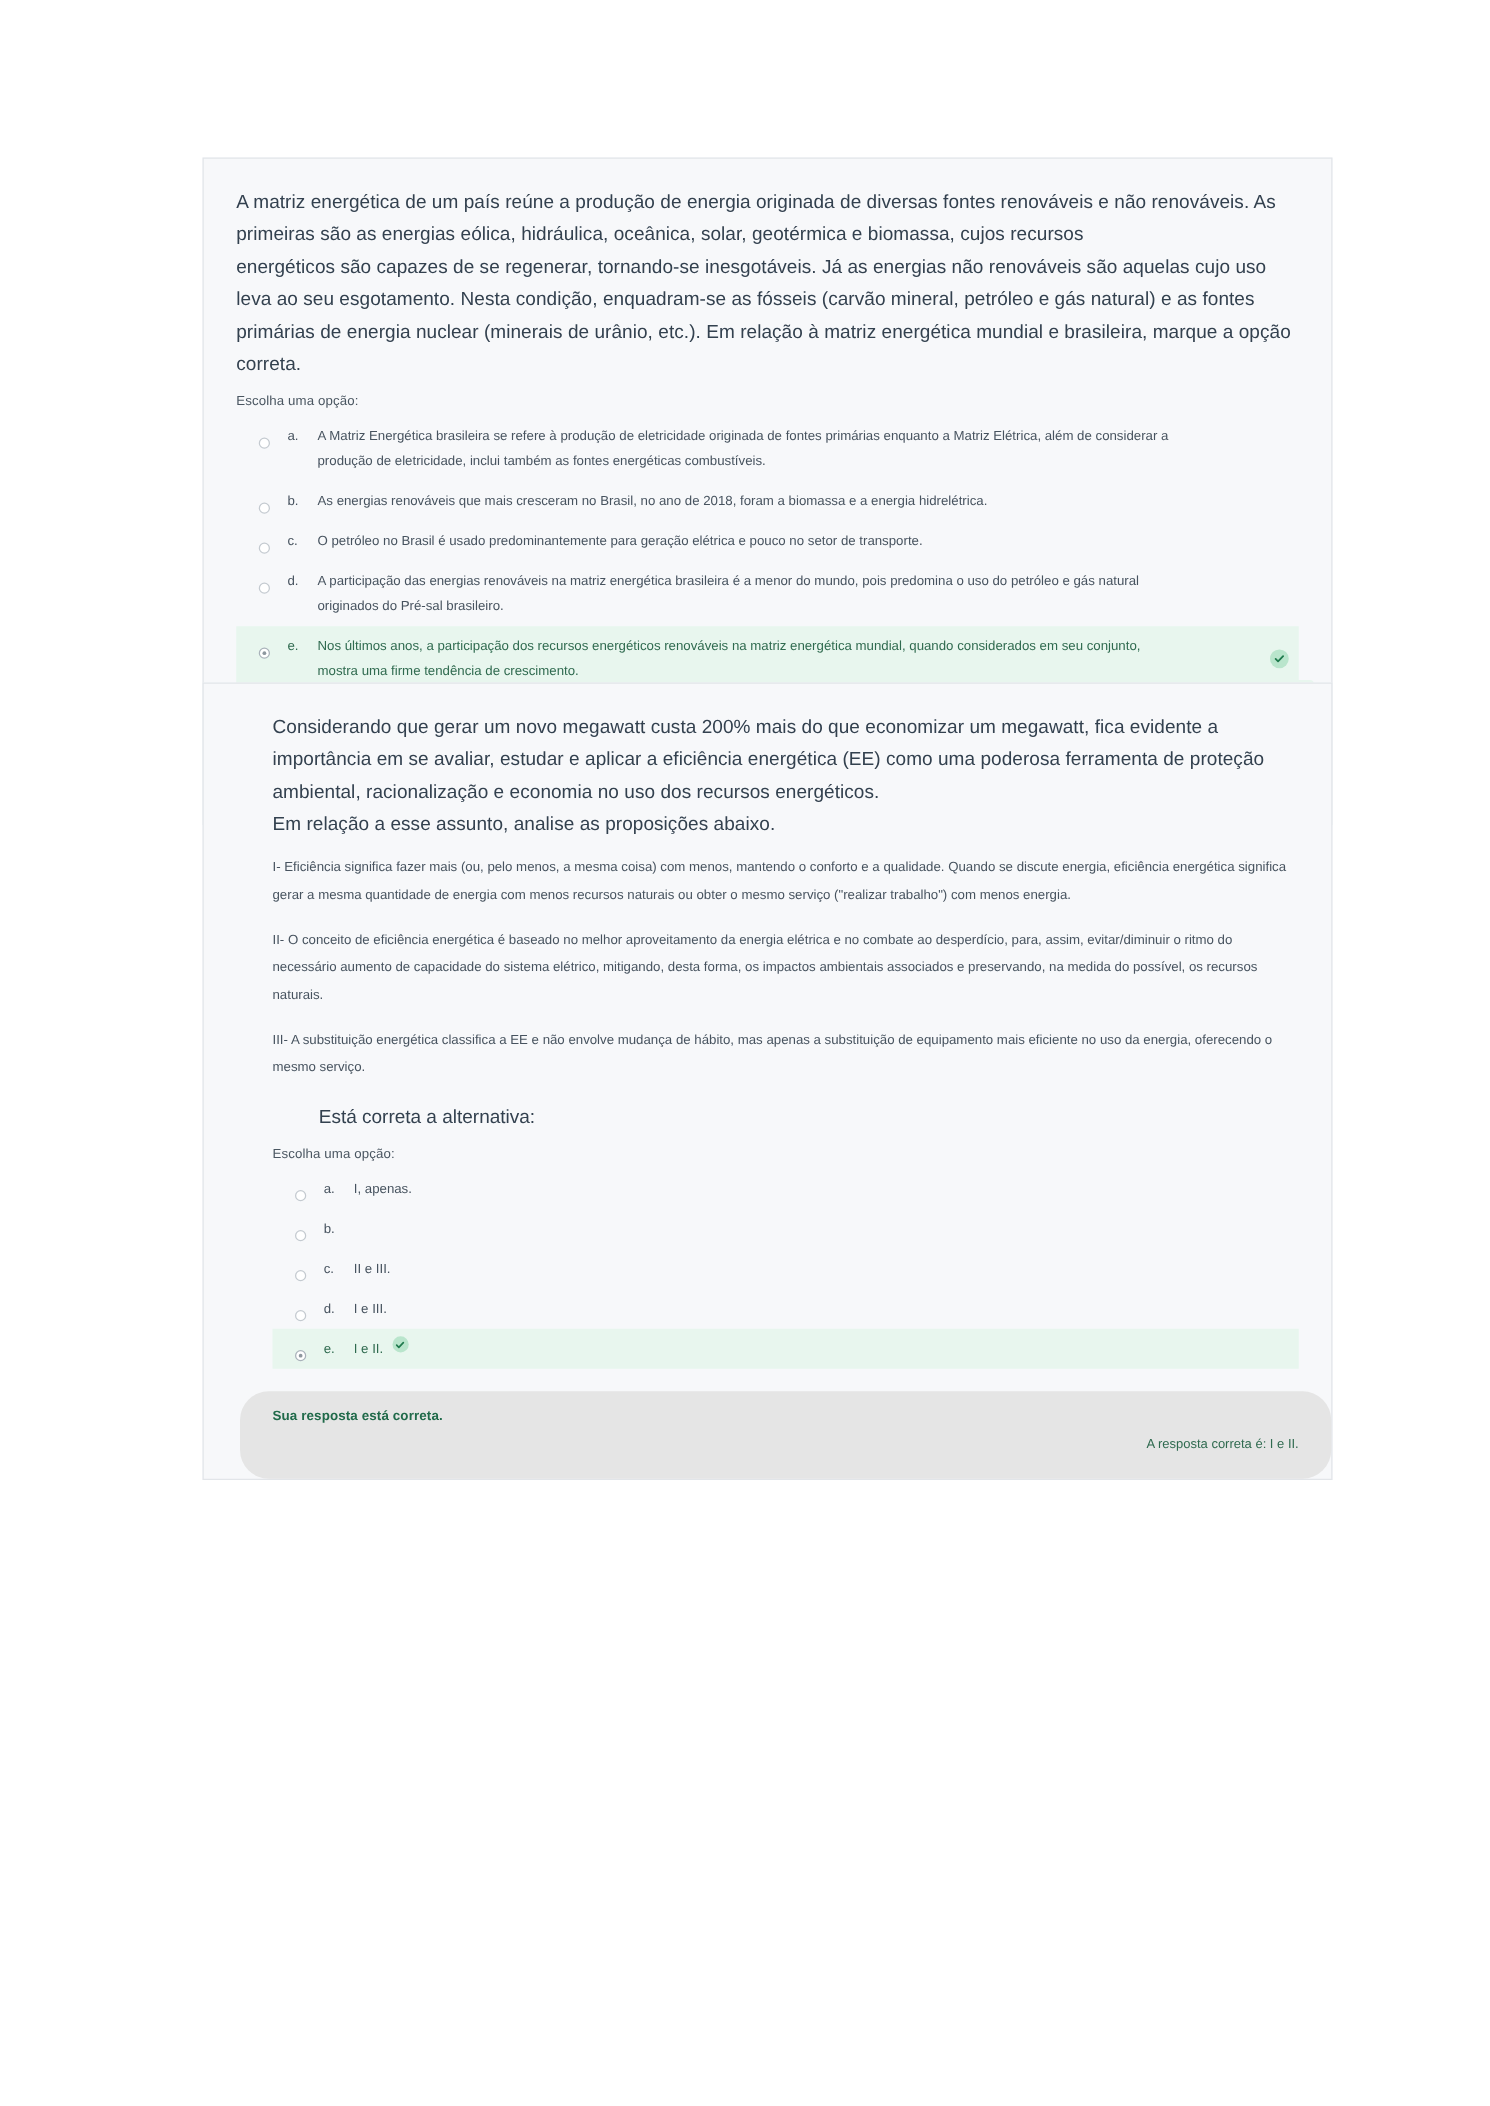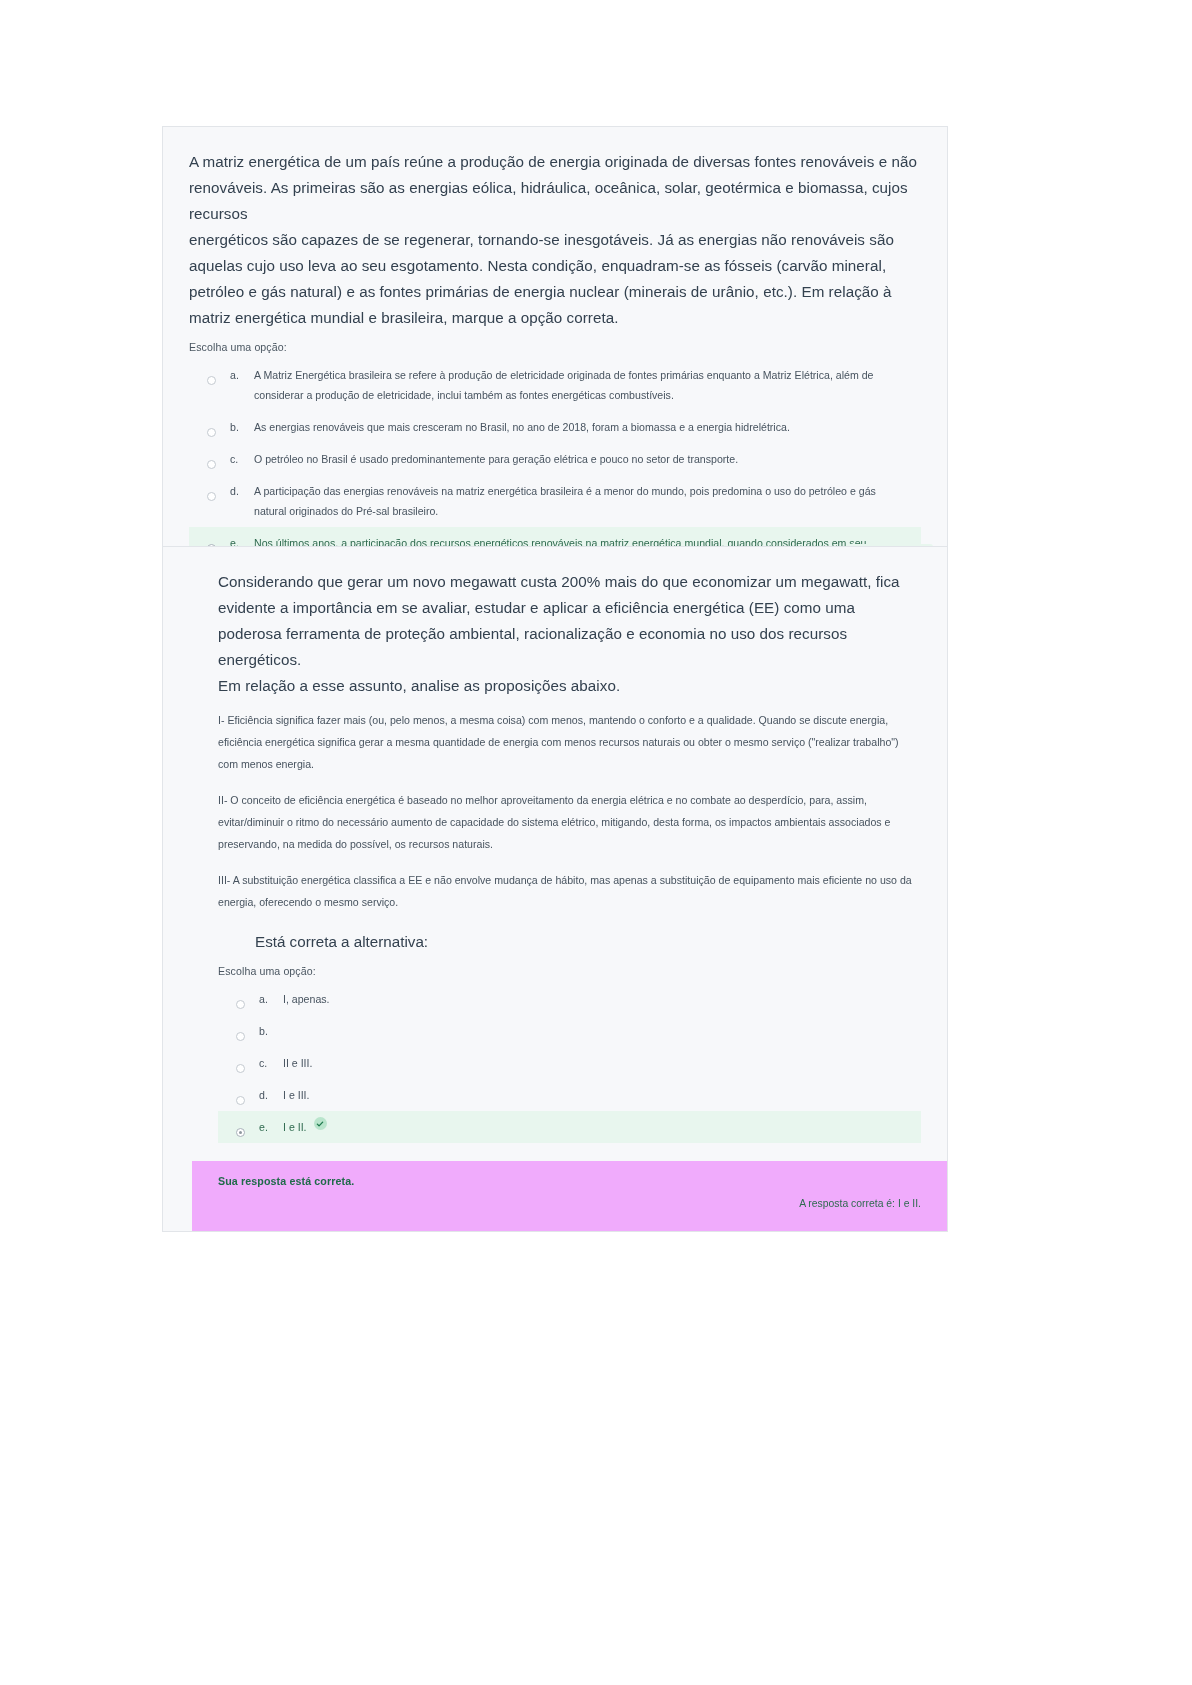--- a/index.html
+++ b/index.html
@@ -20,21 +20,21 @@
     width: 1192px;
     height: 1685px;
     position: relative;
     background: #ffffff;
   }
 
   
   .qcard {
     position: absolute;
     left: 162px;
-    width: 786px;
+    width: 904px;
     background: #f7f8fa;
     border: 1px solid #e2e5e9;
     box-sizing: border-box;
   }
   #question-1 { top: 126px; }
   #question-2 { top: 546px; padding-left: 29px; }
 
   .qbody {
     padding: 22px 26px 10px 26px;
   }
@@ -181,23 +181,24 @@
     border-radius: 50%;
     background: #5cc08c;
     display: flex;
     align-items: center;
     justify-content: center;
     flex: 0 0 auto;
   }
 
   
   .feedback {
-    background: #f0abfc;
+    background: #e5e5e5;
     margin: 8px 0 0 0;
     padding: 14px 26px 18px 26px;
+    border-radius: 23px;
   }
   .feedback-title {
     font-size: 10.7px;
     font-weight: bold;
     color: #206a4a;
     margin-bottom: 8px;
     letter-spacing: 0.1px;
   }
   .feedback-text {
     font-size: 10.4px;

